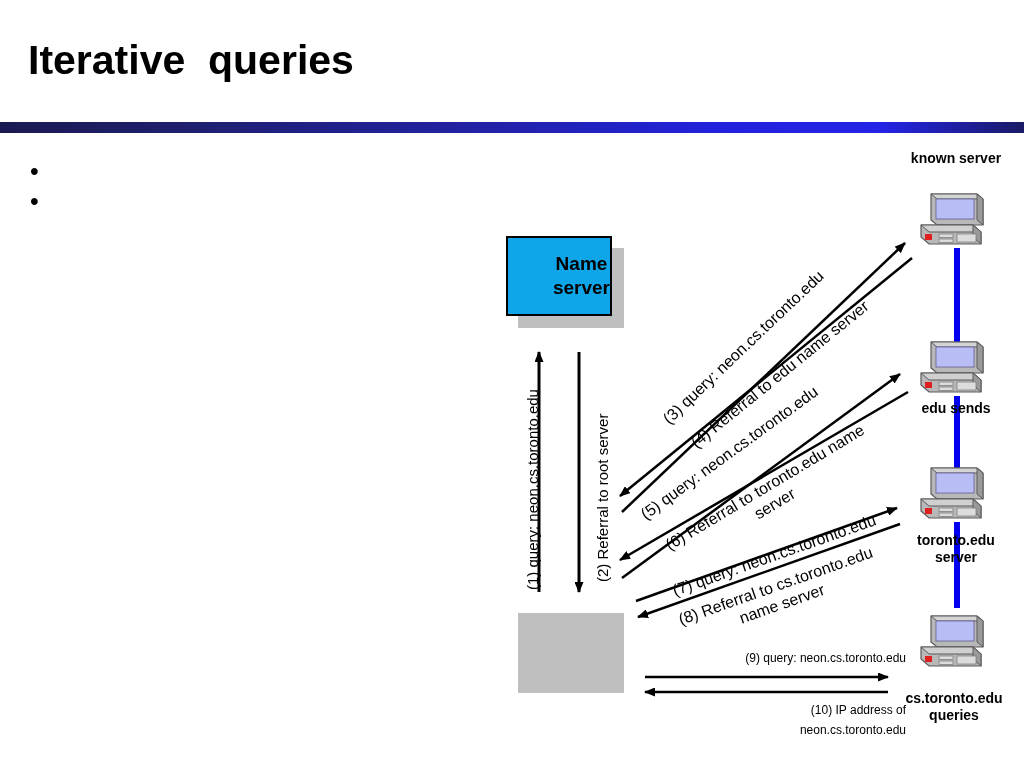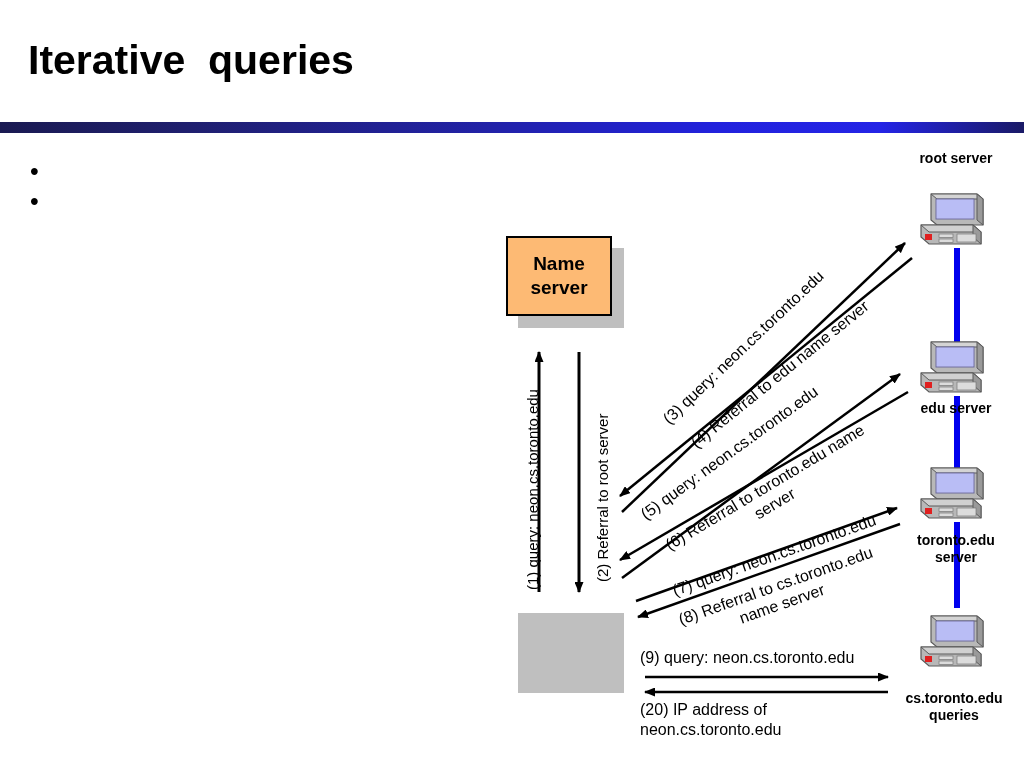--- a/index.html
+++ b/index.html
@@ -68,26 +68,26 @@
     left: 0;
     top: 0;
     width: 1024px;
     height: 768px;
     pointer-events: none;
   }
   #diagram > * { pointer-events: auto; }
 
   .node-box {
     position: absolute;
-    background: #fdba74;
+    background: #0ea5e9;
     border: 2px solid #000000;
     box-sizing: border-box;
     display: flex;
     align-items: center;
-    justify-content: center;
+    justify-content: flex-end;
     text-align: center;
     font-size: 19px;
     font-weight: bold;
     line-height: 24px;
     z-index: 4;
   }
   .node-shadow {
     position: absolute;
     background: #bfbfbf;
     z-index: 3;
@@ -120,23 +120,23 @@
   .rot-label {
     position: absolute;
     font-size: 16px;
     line-height: 19px;
     white-space: pre;
     transform-origin: 0 0;
     z-index: 6;
   }
   .flat-label {
     position: absolute;
-    font-size: 16px;
+    font-size: 12px;
     line-height: 20px;
-    text-align: left;
+    text-align: right;
     white-space: pre;
     z-index: 6;
   }
   .vert-label {
     position: absolute;
     font-size: 15px;
     line-height: 18px;
     white-space: pre;
     transform-origin: 0 0;
     transform: rotate(-90deg);
@@ -201,21 +201,21 @@
     </svg>
 
     <div id="name-server-shadow" class="node-shadow"></div>
     <div id="name-server-box" class="node-box">
       <span style="white-space:pre-line">Name
 server</span>
     </div>
 
     <div id="resolver-shadow" class="node-shadow"></div>
 
-    <div class="server-label" style="left:896px; top:150px; width:120px; white-space:pre-line;">root server</div>
+    <div class="server-label" style="left:896px; top:150px; width:120px; white-space:pre-line;">known server</div>
     <div class="computer" style="left:917px; top:188px;">
       <svg viewBox="0 0 74 62" width="74" height="62">
         <polygon points="14,6 60,6 66,11 66,37 20,37 14,32" fill="#b8b8b8" stroke="#5a5a5a" stroke-width="1.2"></polygon>
         <polygon points="14,6 60,6 66,11 20,11" fill="#d4d4d4" stroke="#5a5a5a" stroke-width="1"></polygon>
         <polygon points="60,6 66,11 66,37 60,32" fill="#9a9a9a" stroke="#5a5a5a" stroke-width="1"></polygon>
         <rect x="19" y="11" width="38" height="20" fill="#c6c6ff" stroke="#6a6a9a" stroke-width="1"></rect>
         <rect x="20" y="12" width="36" height="18" fill="#b9bdf5"></rect>
         <polygon points="4,37 56,37 64,44 64,56 12,56 4,49" fill="#b8b8b8" stroke="#5a5a5a" stroke-width="1.2"></polygon>
         <polygon points="4,37 56,37 64,44 12,44" fill="#d0d0d0" stroke="#5a5a5a" stroke-width="1"></polygon>
         <polygon points="56,37 64,44 64,56 56,49" fill="#9a9a9a" stroke="#5a5a5a" stroke-width="1"></polygon>
@@ -235,21 +235,21 @@
         <rect x="20" y="12" width="36" height="18" fill="#b9bdf5"></rect>
         <polygon points="4,37 56,37 64,44 64,56 12,56 4,49" fill="#b8b8b8" stroke="#5a5a5a" stroke-width="1.2"></polygon>
         <polygon points="4,37 56,37 64,44 12,44" fill="#d0d0d0" stroke="#5a5a5a" stroke-width="1"></polygon>
         <polygon points="56,37 64,44 64,56 56,49" fill="#9a9a9a" stroke="#5a5a5a" stroke-width="1"></polygon>
         <rect x="8" y="46" width="7" height="6" fill="#e02020"></rect>
         <rect x="22" y="46" width="14" height="3.5" fill="#dcdcdc" stroke="#777" stroke-width="0.7"></rect>
         <rect x="22" y="51" width="14" height="3.5" fill="#dcdcdc" stroke="#777" stroke-width="0.7"></rect>
         <rect x="40" y="46" width="19" height="8" fill="#dcdcdc" stroke="#777" stroke-width="0.7"></rect>
       </svg>
     </div>
-    <div class="server-label" style="left:896px; top:400px; width:120px; white-space:pre-line;">edu server</div>
+    <div class="server-label" style="left:896px; top:400px; width:120px; white-space:pre-line;">edu sends</div>
 
     <div class="computer" style="left:917px; top:462px;">
       <svg viewBox="0 0 74 62" width="74" height="62">
         <polygon points="14,6 60,6 66,11 66,37 20,37 14,32" fill="#b8b8b8" stroke="#5a5a5a" stroke-width="1.2"></polygon>
         <polygon points="14,6 60,6 66,11 20,11" fill="#d4d4d4" stroke="#5a5a5a" stroke-width="1"></polygon>
         <polygon points="60,6 66,11 66,37 60,32" fill="#9a9a9a" stroke="#5a5a5a" stroke-width="1"></polygon>
         <rect x="19" y="11" width="38" height="20" fill="#c6c6ff" stroke="#6a6a9a" stroke-width="1"></rect>
         <rect x="20" y="12" width="36" height="18" fill="#b9bdf5"></rect>
         <polygon points="4,37 56,37 64,44 64,56 12,56 4,49" fill="#b8b8b8" stroke="#5a5a5a" stroke-width="1.2"></polygon>
         <polygon points="4,37 56,37 64,44 12,44" fill="#d0d0d0" stroke="#5a5a5a" stroke-width="1"></polygon>
@@ -290,17 +290,17 @@
 
     <div class="rot-label" style="left:637px; top:508px; transform:rotate(-36deg);">(5) query: neon.cs.toronto.edu</div>
     <div class="rot-label" style="left:662px; top:538px; transform:rotate(-31deg); text-align:center; white-space:pre-line;">(6) Referral to toronto.edu name
 server</div>
 
     <div class="rot-label" style="left:670px; top:582px; transform:rotate(-19.5deg);">(7) query: neon.cs.toronto.edu</div>
     <div class="rot-label" style="left:676px; top:611px; transform:rotate(-19.5deg); text-align:center; white-space:pre-line;">(8) Referral to cs.toronto.edu
 name server</div>
 
     <div class="flat-label" style="left:640px; top:648px; width:266px;">(9) query: neon.cs.toronto.edu</div>
-    <div class="flat-label" style="left:640px; top:700px; width:266px; white-space:pre-line;">(20) IP address of
+    <div class="flat-label" style="left:640px; top:700px; width:266px; white-space:pre-line;">(10) IP address of
 neon.cs.toronto.edu</div>
 
   </div>
 </div>
 
 </body></html>

